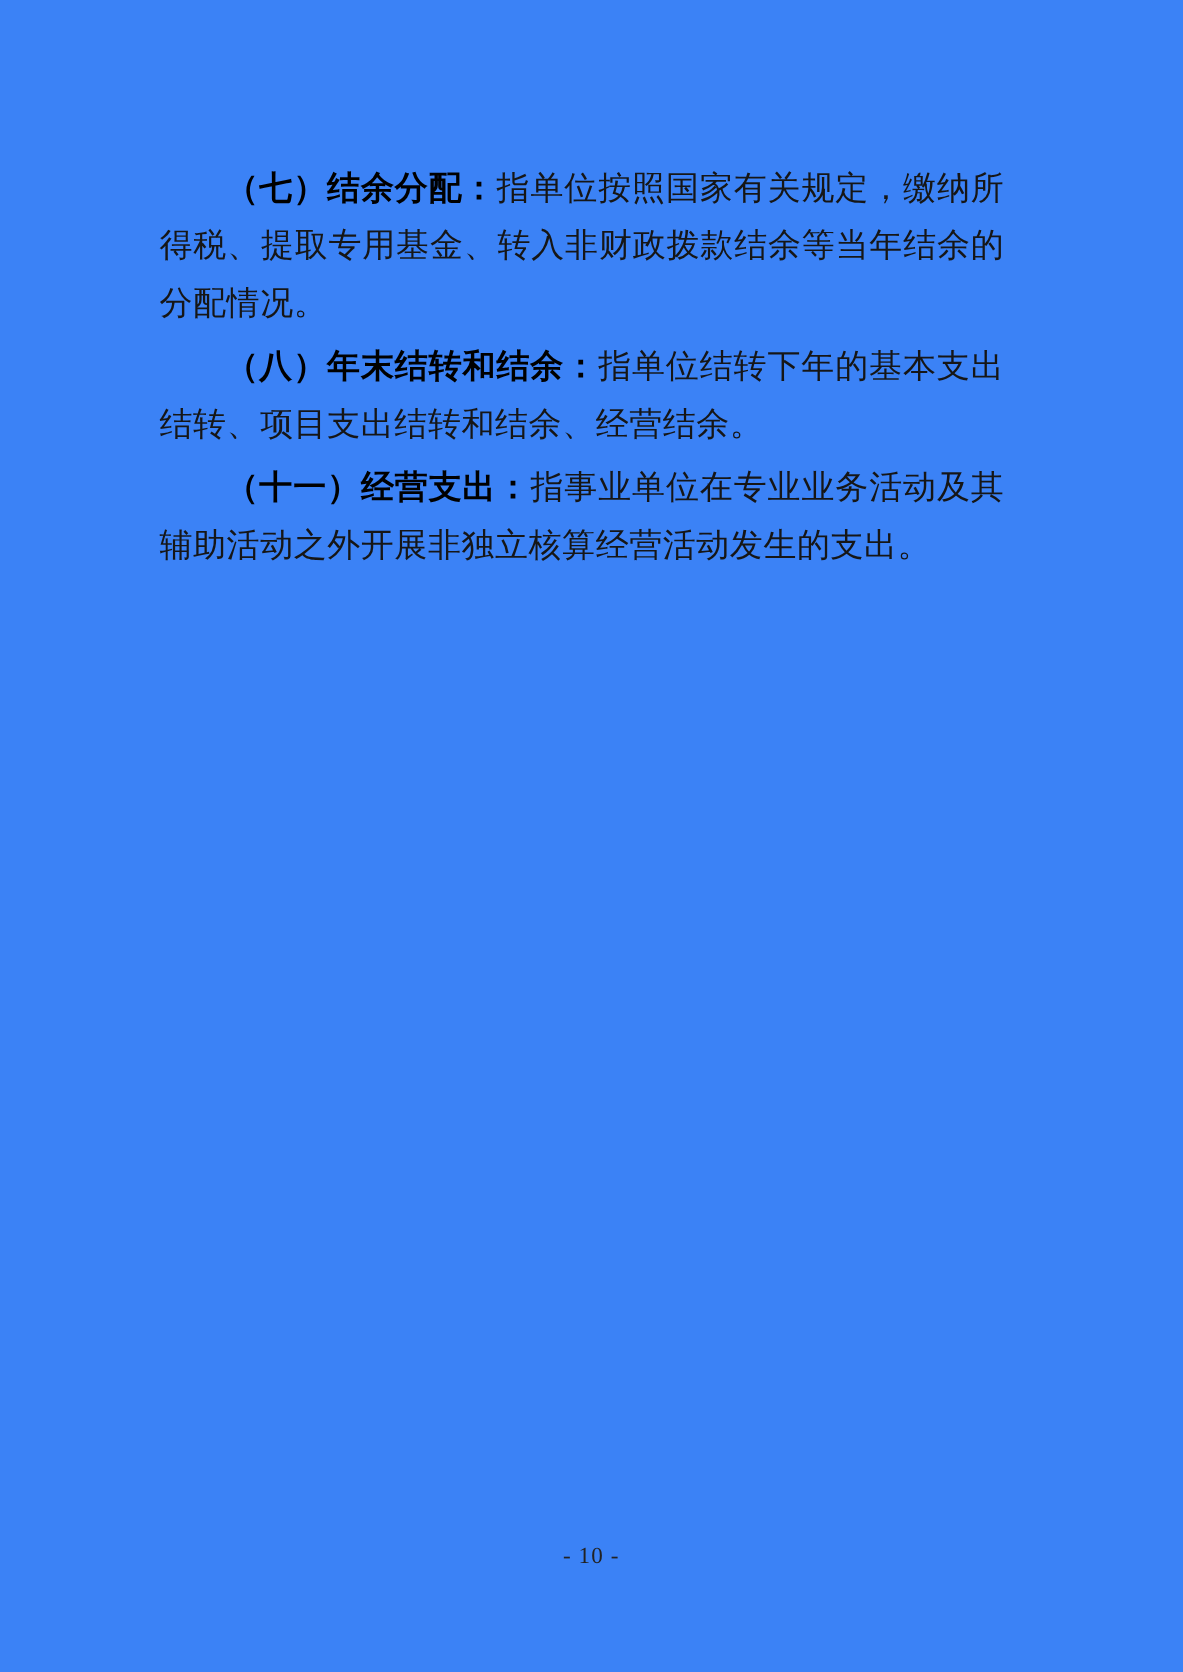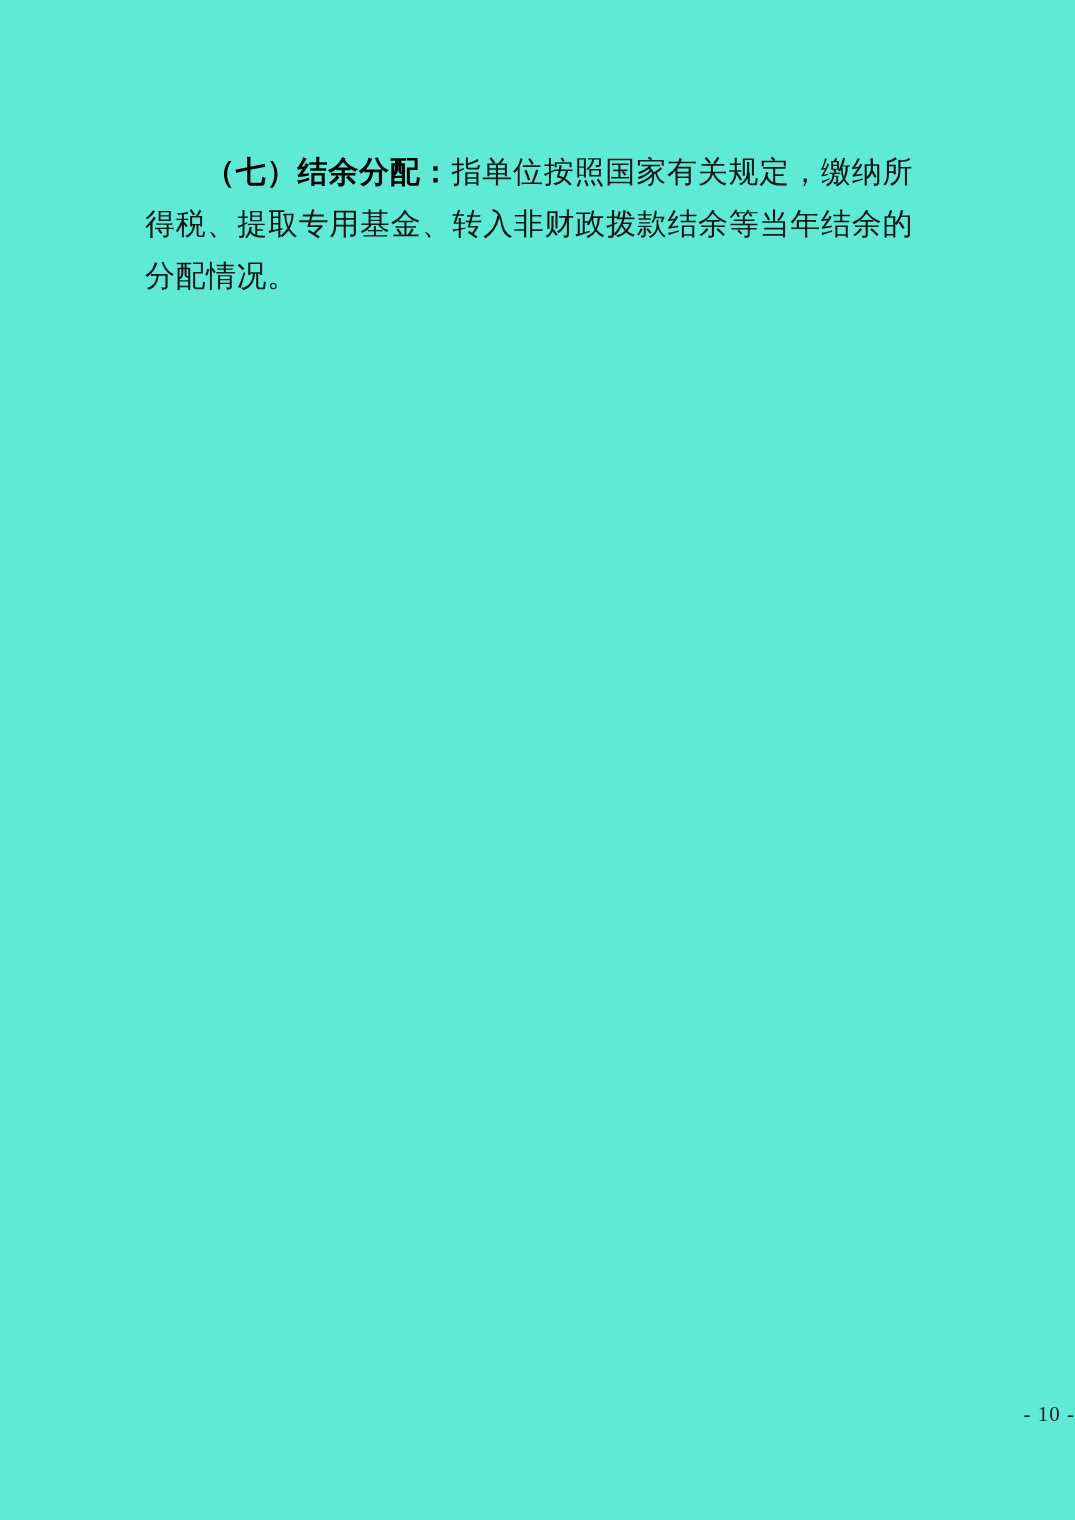--- a/index.html
+++ b/index.html
@@ -5,21 +5,21 @@
   html, body {
     margin: 0;
     padding: 0;
     background: #ffffff;
     font-family: "Liberation Serif", "DejaVu Serif", serif;
   }
   .page {
     position: relative;
     width: 1075px;
     height: 1520px;
-    background: #5eead4;
+    background: #3b82f6;
     overflow: hidden;
     box-sizing: border-box;
   }
   .doc-body {
     position: absolute;
     top: 146px;
     left: 145px;
     width: 768px;
     color: #161616;
   }
@@ -34,27 +34,29 @@
   }
   .para-heading {
     font-weight: bold;
     color: #000000;
   }
   .page-number {
     position: absolute;
     top: 1402px;
     left: 0;
     width: 100%;
-    text-align: right;
+    text-align: center;
     font-size: 21px;
     color: #222222;
     letter-spacing: 1px;
   }
 </style>
 </head>
 <body>
 
 <div class="page">
   <div class="doc-body">
     <p><span class="para-heading">（七）结余分配：</span><span>指单位按照国家有关规定，缴纳所得税、提取专用基金、转入非财政拨款结余等当年结余的分配情况。</span></p>
+    <p><span class="para-heading">（八）年末结转和结余：</span><span>指单位结转下年的基本支出结转、项目支出结转和结余、经营结余。</span></p>
+    <p><span class="para-heading">（十一）经营支出：</span><span>指事业单位在专业业务活动及其辅助活动之外开展非独立核算经营活动发生的支出。</span></p>
   </div>
   <div class="page-number">- 10 -</div>
 </div>
 
 </body></html>

